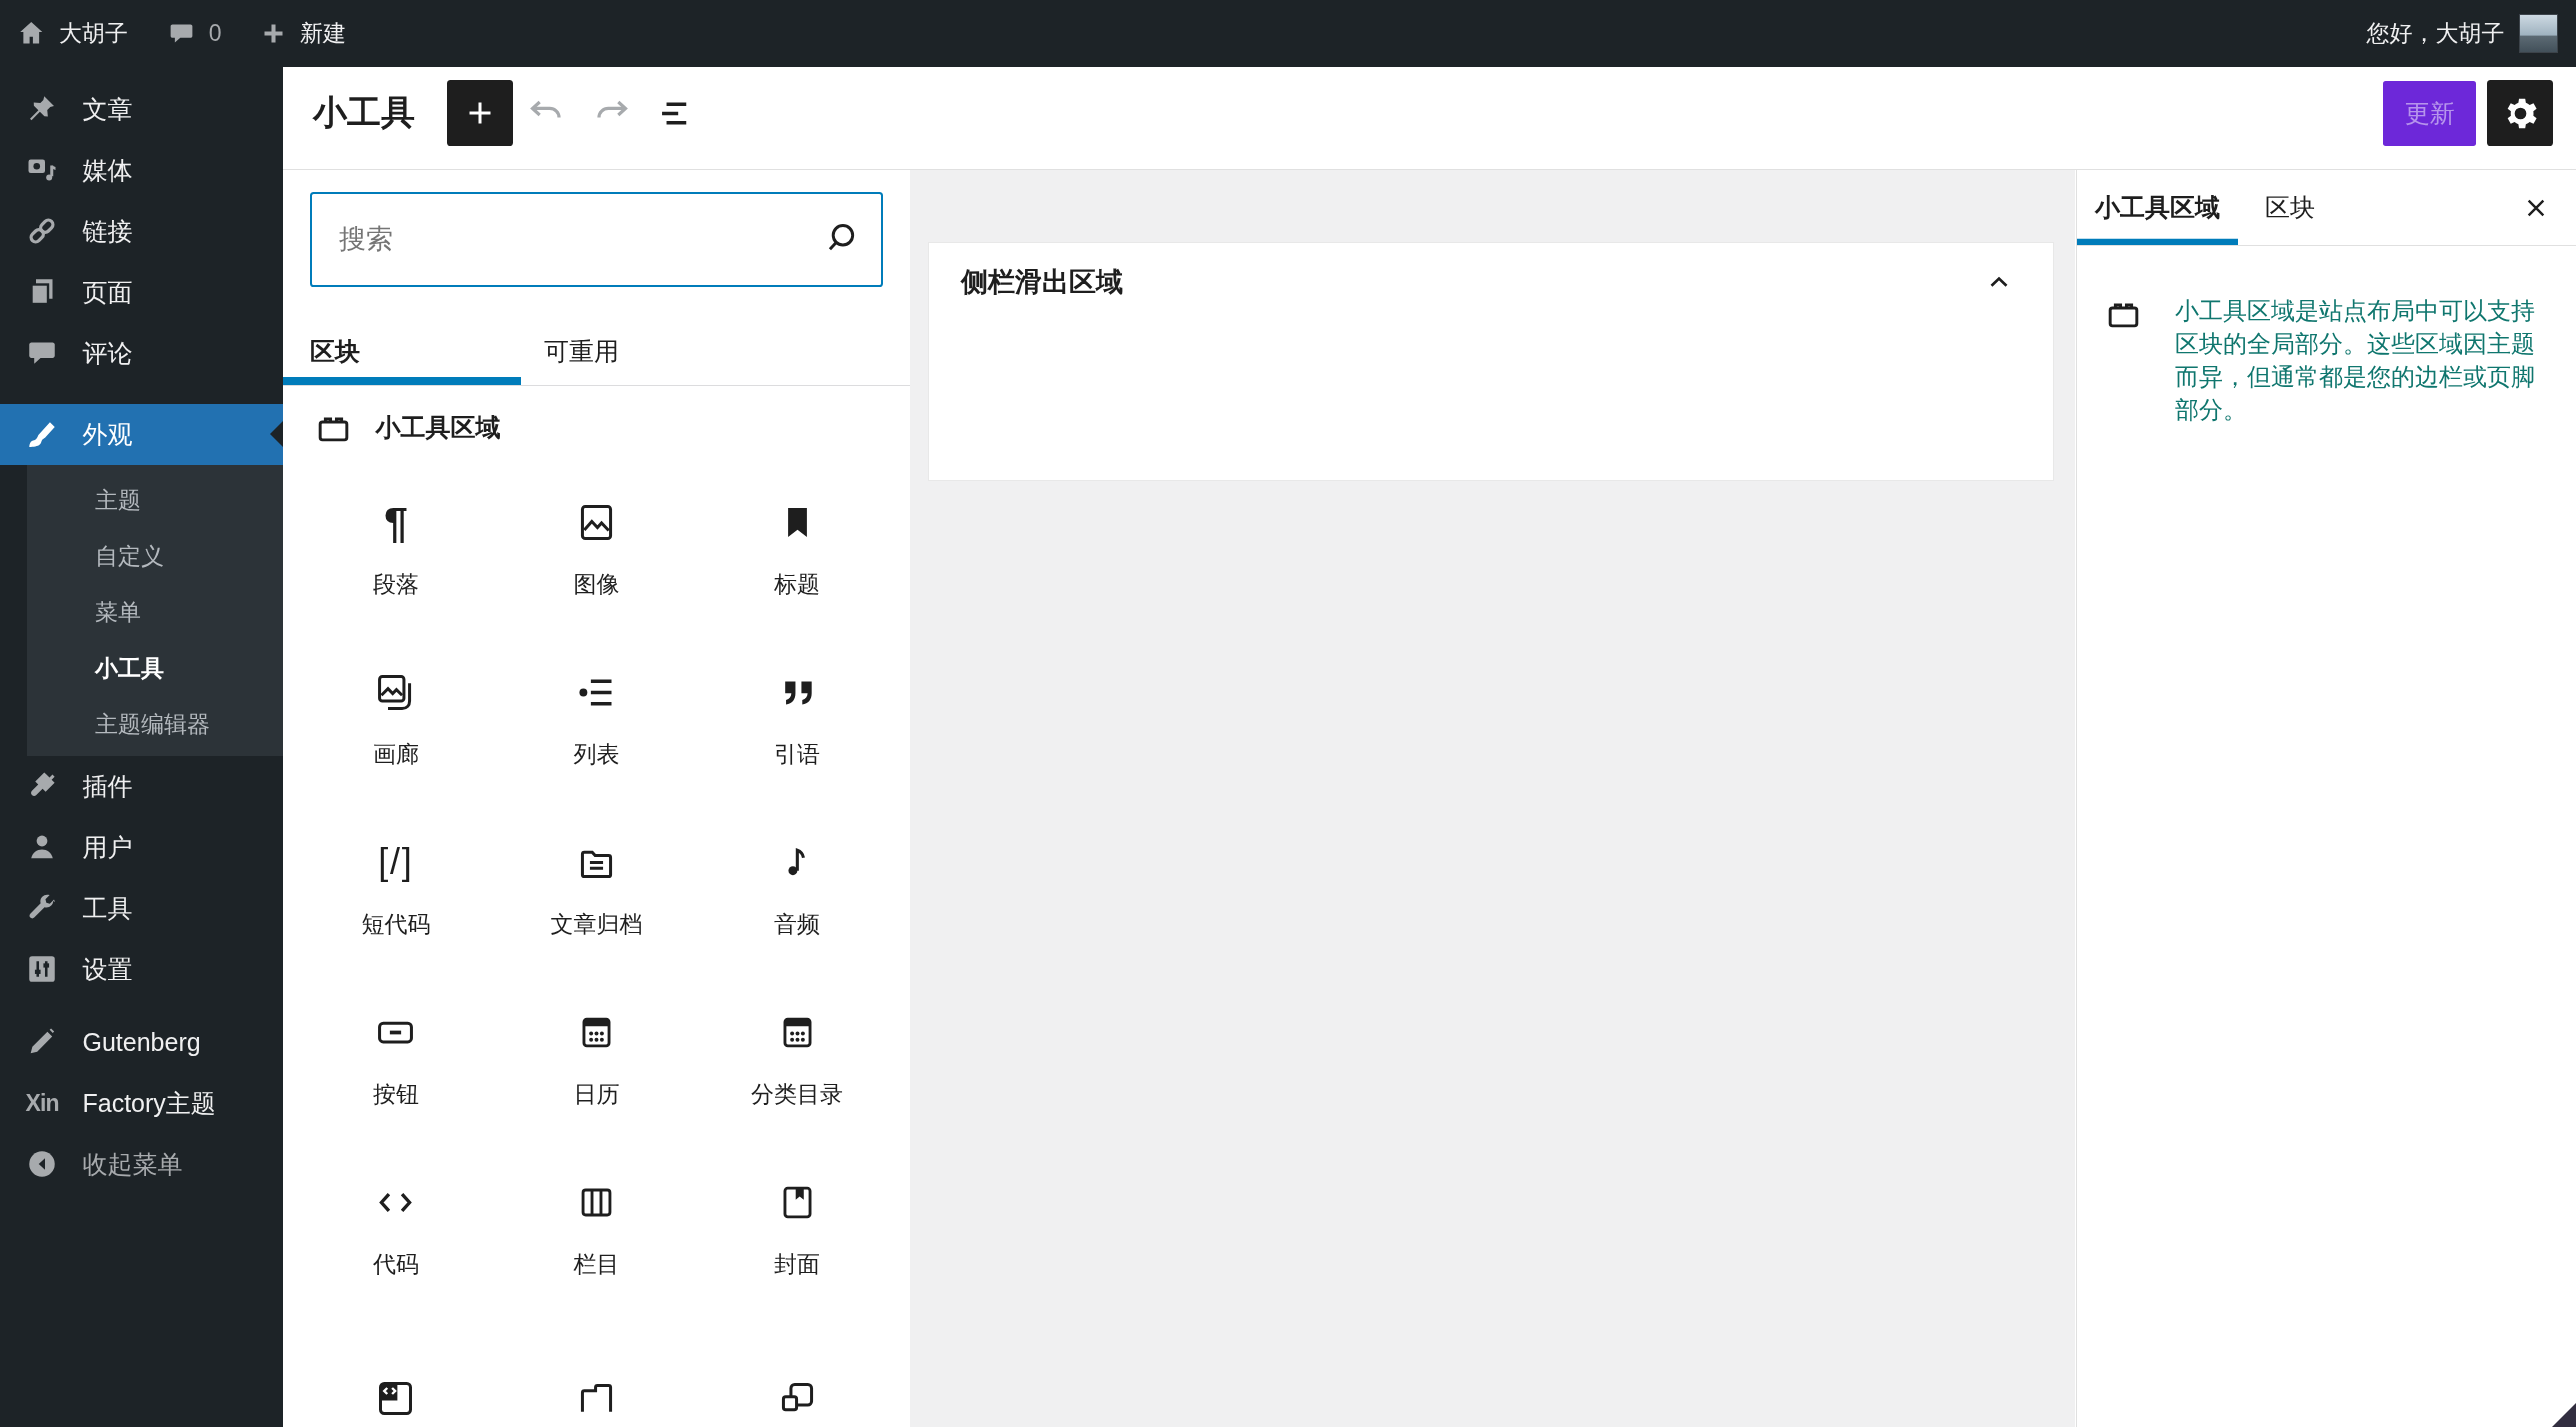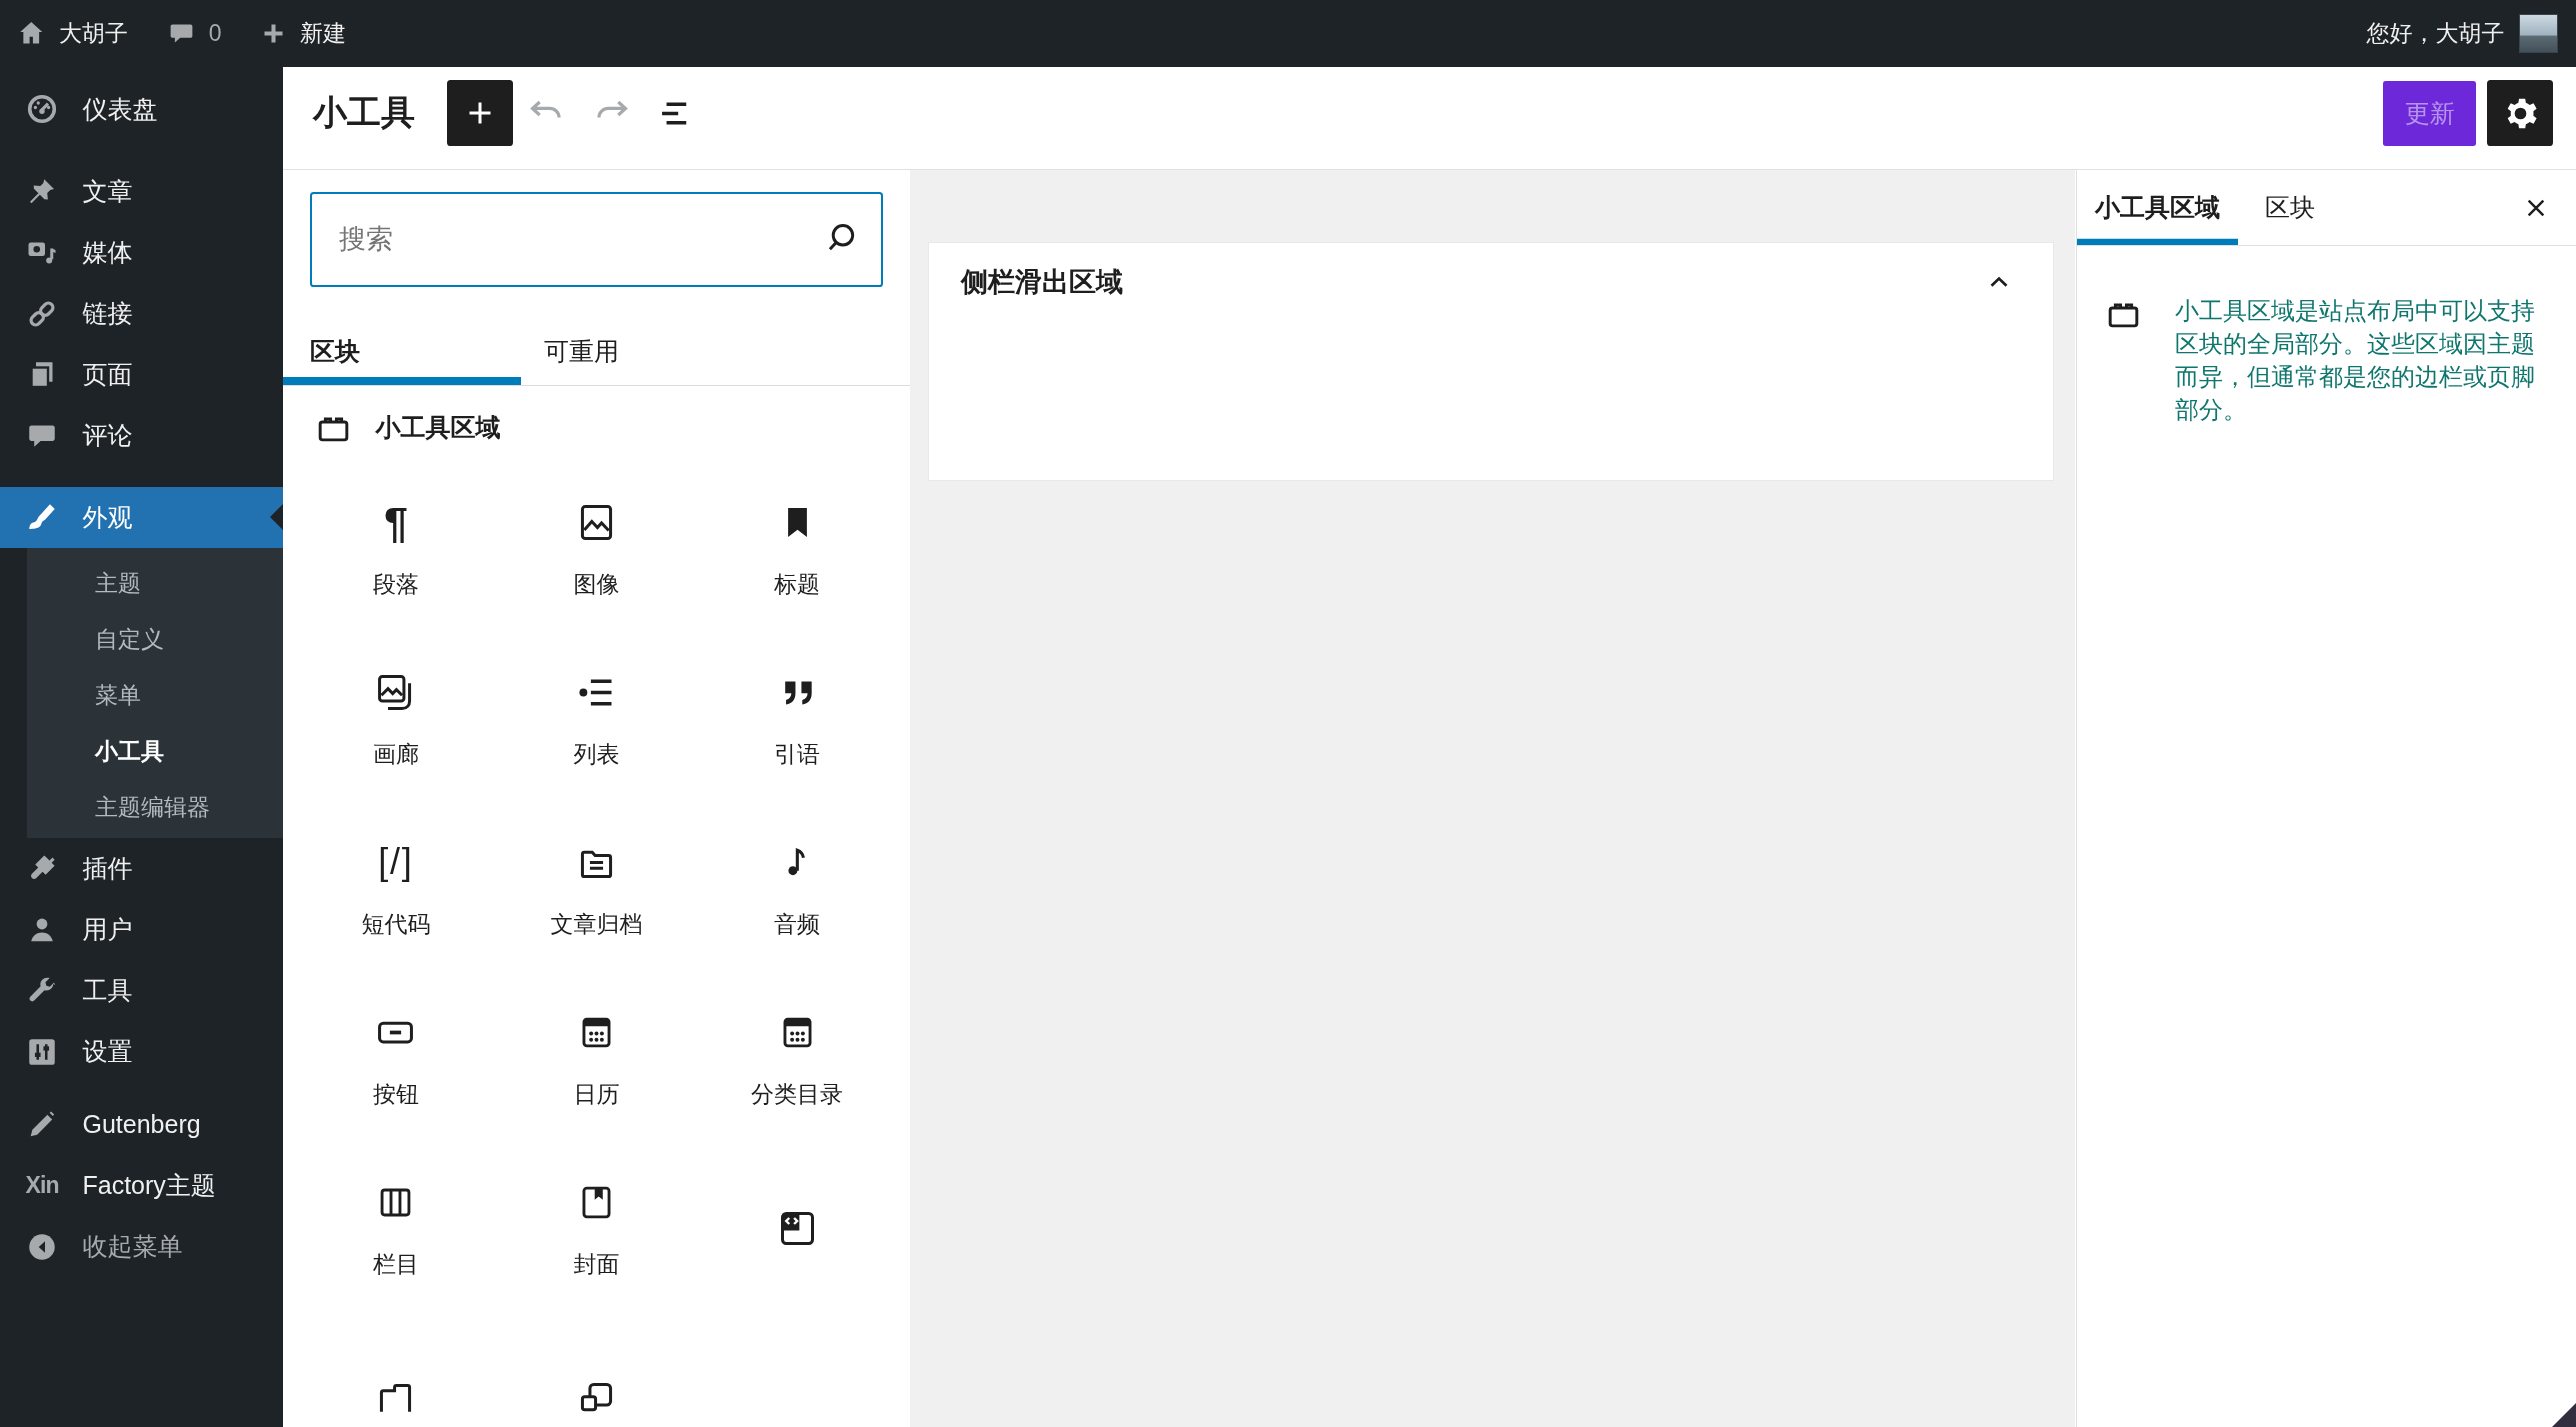--- a/index.html
+++ b/index.html
@@ -129,33 +129,20 @@
     </span>
     <span>新建</span>
   </div>
   <div class="ab-right">
     <span>您好，大胡子</span>
     <span class="avatar"></span>
   </div>
 </div>
 
 <div id="sidebar">
-  <div class="menu-item mt24">
-    <span class="mi-icon">
-      <svg width="36" height="36" viewBox="0 0 24 24">
-          <circle cx="12" cy="12" r="8.2" fill="none" stroke="#a7aaad" stroke-width="2.4"></circle>
-          <circle cx="12" cy="13.5" r="1.8" fill="#a7aaad"></circle>
-          <path d="M12 12.6 16 8.4" stroke="#a7aaad" stroke-width="2"></path>
-          <circle cx="7.6" cy="11" r="1.1" fill="#a7aaad"></circle>
-          <circle cx="9.5" cy="8" r="1.1" fill="#a7aaad"></circle>
-          <circle cx="16.4" cy="11" r="1.1" fill="#a7aaad"></circle>
-        </svg>
-    </span>
-    <span>仪表盘</span>
-  </div>
 
   <div class="menu-item mt24">
     <span class="mi-icon">
       <svg width="36" height="36" viewBox="0 0 24 24">
           <path fill="#a7aaad" d="M13.5 3.5 20 10l-2.5.6-2 2 .4 4.4-2.3-.1-3-3L5 19.5l-1-1 5.6-5.6-3-3-.1-2.2 4.4.3 2-2z"></path>
         </svg>
     </span>
     <span>文章</span>
   </div>
   <div class="menu-item">
@@ -455,20 +442,28 @@
               <circle cx="12" cy="16" r="1.1"></circle>
               <circle cx="15" cy="16" r="1.1"></circle>
             </g>
           </svg>
       </span>
       <span class="bi-label">分类目录</span>
     </div>
 
     <div class="block-item">
       <span class="bi-icon">
+        <svg width="45" height="45" viewBox="0 0 24 24">
+            <path d="M8.5 7.5 4.5 12l4 4.5M15.5 7.5l4 4.5-4 4.5" fill="none" stroke="#1e1e1e" stroke-width="1.8"></path>
+          </svg>
+      </span>
+      <span class="bi-label">代码</span>
+    </div>
+    <div class="block-item">
+      <span class="bi-icon">
         <svg width="43" height="43" viewBox="0 0 24 24">
             <rect x="4.5" y="5" width="15" height="14" rx="1.5" fill="none" stroke="#1e1e1e" stroke-width="1.6"></rect>
             <path d="M9.5 5v14M14.5 5v14" stroke="#1e1e1e" stroke-width="1.6"></path>
           </svg>
       </span>
       <span class="bi-label">栏目</span>
     </div>
     <div class="block-item">
       <span class="bi-icon">
         <svg width="43" height="43" viewBox="0 0 24 24">

